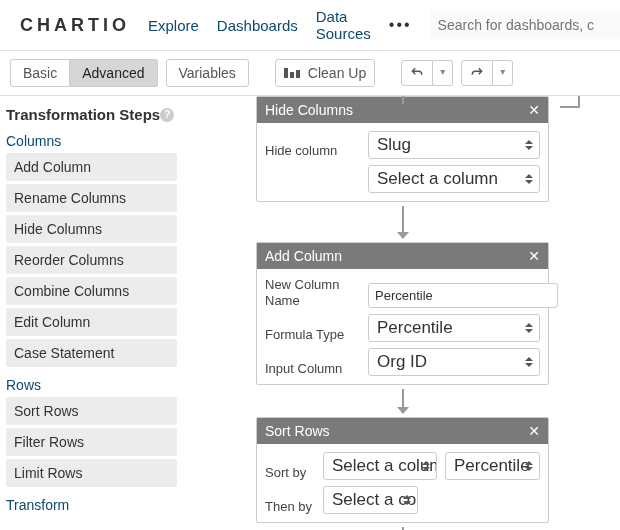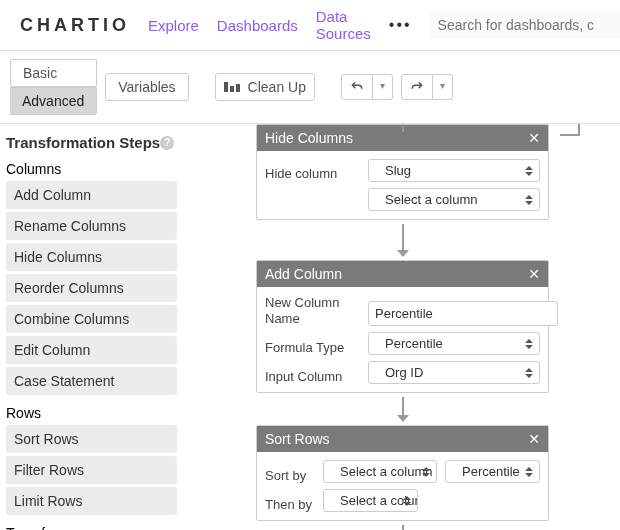--- a/index.html
+++ b/index.html
@@ -1,48 +1,48 @@
 <!DOCTYPE html>
 <html><head>
 <meta charset="utf-8">
 <style>
 * { box-sizing: border-box; margin: 0; padding: 0; }
 body { font-family: -apple-system, "Helvetica Neue", Arial, sans-serif; font-size: 14px; color: #333; background: #fff; width: 620px; height: 530px; overflow: hidden; }
 .topbar { display: flex; align-items: center; padding: 8px 20px; border-bottom: 1px solid #e0e0e0; gap: 18px; }
 .logo { font-weight: 900; letter-spacing: 4px; font-size: 18px; }
-.navlink { font-size: 15px; color: #8b5cf6; cursor: pointer; }
+.navlink { font-size: 15px; color: #0c4a6e; cursor: pointer; }
 .dots { font-size: 16px; color: #333; cursor: pointer; letter-spacing: 2px; }
 .search { flex: 1; border: none; outline: none; font-size: 14px; color: #888; padding: 6px 8px; background: #fafafa; }
 .toolbar { display: flex; align-items: center; gap: 8px; padding: 8px 10px; border-bottom: 1px solid #e0e0e0; }
 .btn { border: 1px solid #ccc; border-radius: 3px; padding: 5px 12px; background: #fff; font-size: 14px; cursor: pointer; color: #555; }
 .btn.active { background: #d6d6d6; color: #222; }
-.btn-group { display: inline-flex; flex-direction: column; }
+.btn-group { display: inline-flex; }
 .btn-group .btn { border-radius: 0; }
 .btn-group .btn:first-child { border-radius: 3px 0 0 3px; }
 .btn-group .btn:last-child { border-radius: 0 3px 3px 0; border-left: none; }
 .icon-btn { border: 1px solid #ccc; border-radius: 3px; padding: 5px 8px; background: #fff; cursor: pointer; color: #555; display: inline-flex; align-items: center; gap: 8px; }
 .icon-btn-split { display: inline-flex; }
 .icon-btn-split .icon-btn { border-radius: 3px 0 0 3px; }
 .icon-btn-split .caret { border: 1px solid #ccc; border-left: none; border-radius: 0 3px 3px 0; padding: 5px 7px; background: #fff; cursor: pointer; color: #888; font-size: 10px; }
 .body { display: flex; height: calc(530px - 90px); }
 .sidebar { width: 185px; padding: 10px 8px 10px 6px; overflow-y: auto; }
 .side-title { font-weight: 700; font-size: 15px; margin-bottom: 8px; display: flex; align-items: center; }
 .help-icon { width: 14px; height: 14px; border-radius: 50%; background: #ccc; color: #fff; font-size: 10px; display: inline-flex; align-items: center; justify-content: center; }
-.side-group { font-size: 14px; color: #000000; margin: 10px 0 4px 0; }
+.side-group { font-size: 14px; color: #0c4a6e; margin: 10px 0 4px 0; }
 .side-item { background: #ececec; padding: 6px 8px; margin: 3px 0; border-radius: 2px; font-size: 14px; color: #333; cursor: pointer; }
 .canvas { flex: 1; position: relative; background: #fff; padding: 0 10px; overflow: hidden; }
 .flow { display: flex; flex-direction: column; align-items: center; }
 .card { width: 293px; border: 1px solid #ccc; border-radius: 2px; margin: 0; background: #fff; }
 .card-header { background: #7a7a7a; color: #fff; padding: 5px 8px; font-size: 14px; display: flex; align-items: center; justify-content: space-between; }
 .card-header .close { cursor: pointer; }
 .card-body { padding: 8px; font-size: 13px; color: #444; }
 .row { display: flex; align-items: flex-end; gap: 8px; margin-bottom: 6px; }
 .row:last-child { margin-bottom: 0; }
 .lbl { width: 95px; flex: none; font-size: 13px; color: #444; line-height: 1.2; }
-.select { flex: 1; border: 1px solid #ccc; border-radius: 3px; padding: 3px 20px 3px 16px; font-size: 13px; color: #333; cursor: pointer; position: relative; background: #fff; white-space: nowrap; overflow: hidden; }
+.select { flex: 1; border: 1px solid #ccc; border-radius: 3px; padding: 3px 20px 3px 8px; font-size: 17px; color: #333; cursor: pointer; position: relative; background: #fff; white-space: nowrap; overflow: hidden; }
 .select::after { content: ""; position: absolute; right: 6px; top: 50%; transform: translateY(-50%); width: 0; height: 0; border-left: 4px solid transparent; border-right: 4px solid transparent; border-top: 4px solid #555; box-shadow: 0 -8px 0 -4px #555; }
 .select.updown::after { content: ""; position: absolute; right: 6px; top: 50%; width: 0; height: 0; border-left: 4px solid transparent; border-right: 4px solid transparent; border-top: 4px solid #555; transform: translateY(1px); }
 .select.updown::before { content: ""; position: absolute; right: 6px; top: 50%; width: 0; height: 0; border-left: 4px solid transparent; border-right: 4px solid transparent; border-bottom: 4px solid #555; transform: translateY(-5px); }
 .input { flex: 1; border: 1px solid #ccc; border-radius: 3px; padding: 4px 6px; font-size: 13px; color: #333; background: #fff; }
 .arrow-down { width: 2px; height: 24px; background: #999; position: relative; margin: 4px 0; }
 .arrow-down::after { content: ""; position: absolute; bottom: -1px; left: 50%; transform: translateX(-50%); border-left: 6px solid transparent; border-right: 6px solid transparent; border-top: 7px solid #999; }
 .arrow-long { height: 50px; }
 .cleanup-icon { display: inline-flex; gap: 2px; }
 .cleanup-icon span { width: 4px; height: 10px; background: #555; display: inline-block; }
 .cleanup-icon span:nth-child(2) { height: 6px; margin-top: 4px; }

